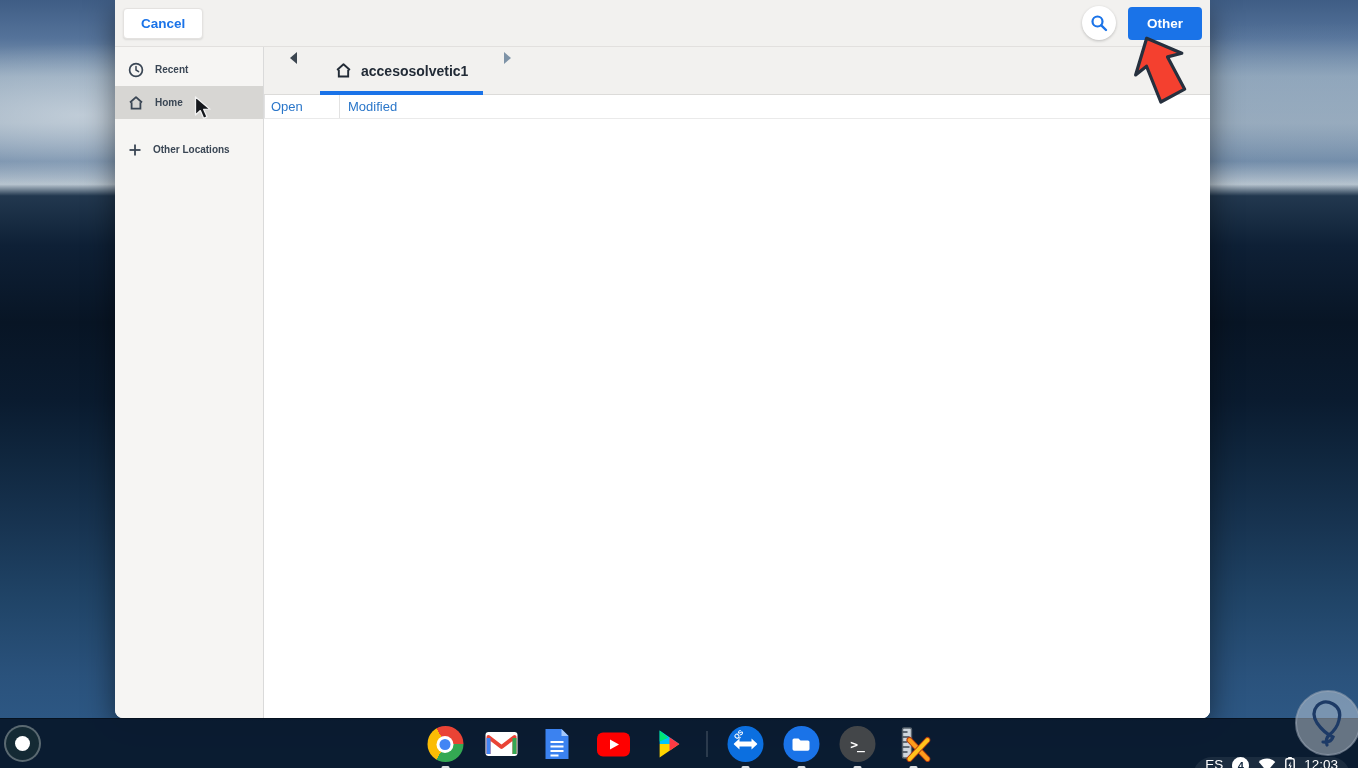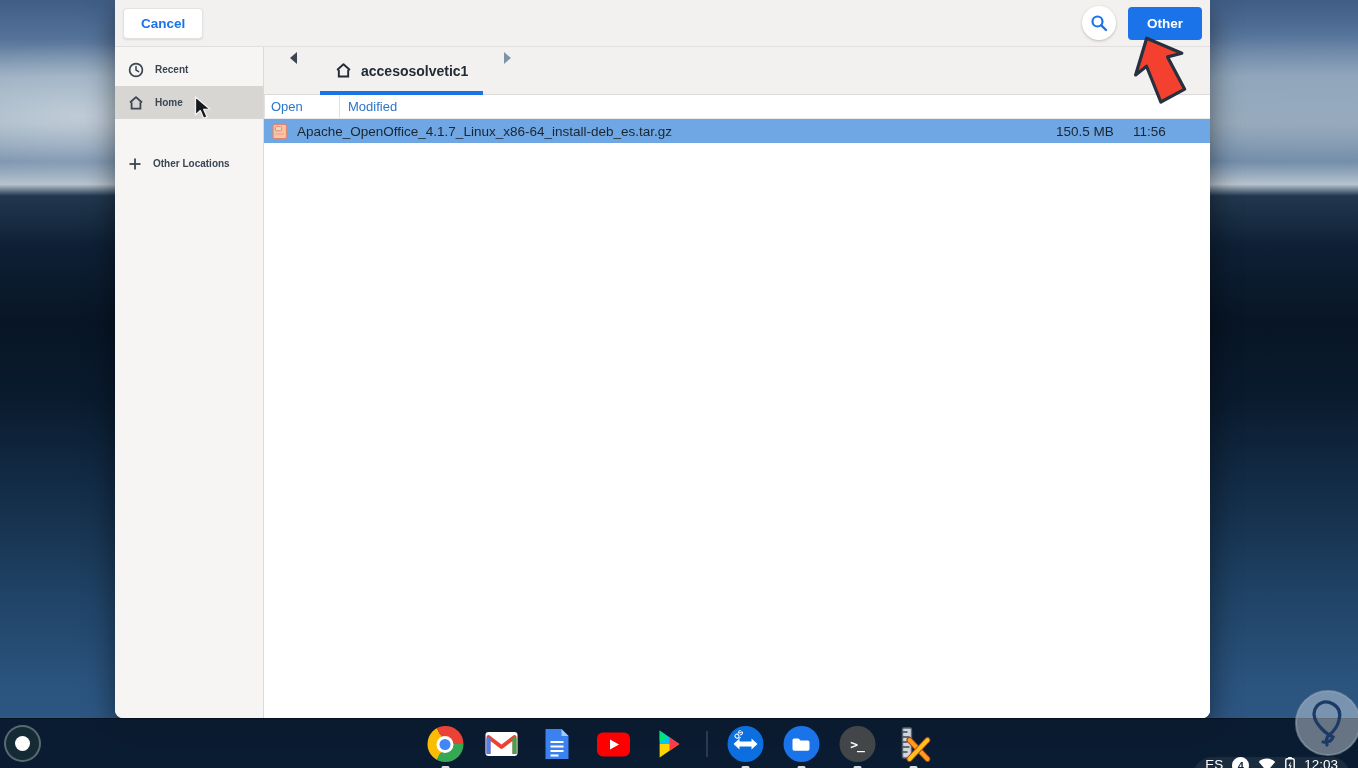--- a/index.html
+++ b/index.html
@@ -28,21 +28,21 @@
   .search-btn { width:34px; height:34px; border-radius:50%; background:#fff; border:none; cursor:pointer;
     box-shadow:0 1px 3px rgba(0,0,0,.22); display:flex; align-items:center; justify-content:center; }
   .btn-open { background:#1a73e8; color:#fff; font-weight:700; font-size:13.5px;
     border:none; border-radius:4px; padding:9px 19px; cursor:pointer; }
 
   .dlg-body { flex:1; display:flex; min-height:0; }
   .sidebar { width:149px; flex:0 0 149px; background:#f6f5f3; border-right:1px solid #dadada; padding-top:6px; }
   .side-item { height:33px; display:flex; align-items:center; gap:11px; padding:0 13px;
     color:#3a4654; font-weight:600; font-size:10px; cursor:pointer; }
   .side-item.selected { background:#d7d6d3; }
-  .side-item.other { margin-top:28px; }
+  .side-item.other { margin-top:14px; }
   .side-item svg { flex:0 0 auto; }
 
   .content { flex:1; display:flex; flex-direction:column; background:#fff; min-width:0; }
   .pathbar { height:48px; flex:0 0 48px; background:#f2f1ef; border-bottom:1px solid #dcdbd9;
     display:flex; align-items:flex-start; }
   .nav-arrow { border:none; background:transparent; cursor:pointer; padding:4px 6px; display:flex; align-items:center; }
   .nav-back { margin-left:18px; }
   .nav-fwd { margin-left:14px; }
   .path-tab { height:100%; display:flex; align-items:center; gap:9px; padding:0 15px; margin-left:16px;
     position:relative; cursor:pointer; }
@@ -185,36 +185,20 @@
 
         <div class="list-head">
           <div class="lh-cell col-size">
             <span>Open</span>
           </div>
           <div class="lh-cell col-mod">
             <span>Modified</span>
           </div>
         </div>
 
-        <div class="file-row">
-          <div class="fr-name">
-            <svg width="16" height="17" viewBox="0 0 16 17">
-              <rect x="1" y="1.5" width="13.5" height="14" rx="1.5" fill="#f8c3a8" stroke="#dd8672" stroke-width="1.2"></rect>
-              <rect x="3.4" y="3.6" width="6.2" height="4.2" rx="0.8" fill="#efdcb4" stroke="#dd8672" stroke-width="0.9"></rect>
-              <line x1="3.4" y1="11" x2="12" y2="11" stroke="#eba285" stroke-width="1"></line>
-            </svg>
-            <span>Apache_OpenOffice_4.1.7_Linux_x86-64_install-deb_es.tar.gz</span>
-          </div>
-          <div class="fr-size">
-            <span>150.5 MB</span>
-          </div>
-          <div class="fr-mod">
-            <span>11:56</span>
-          </div>
-        </div>
 
         <div class="list-empty"></div>
 
 
       </div>
     </div>
   </div>
 
   <svg class="red-arrow" viewBox="0 0 56 70">
     <polygon points="27,2 53,30 38.5,27.5 41,64 14,66 15.5,27.5 2,31" fill="#f4402f" stroke="#26303e" stroke-width="3.2" stroke-linejoin="round"></polygon>

